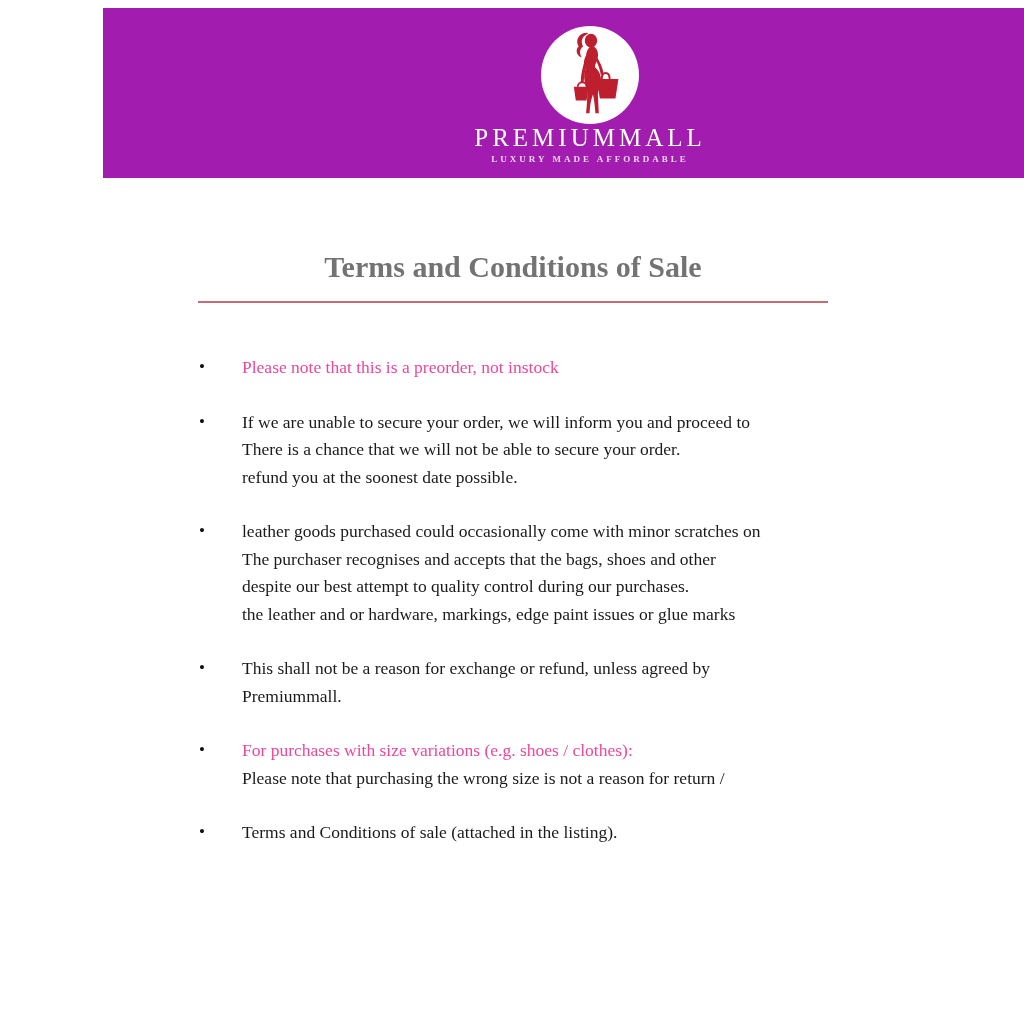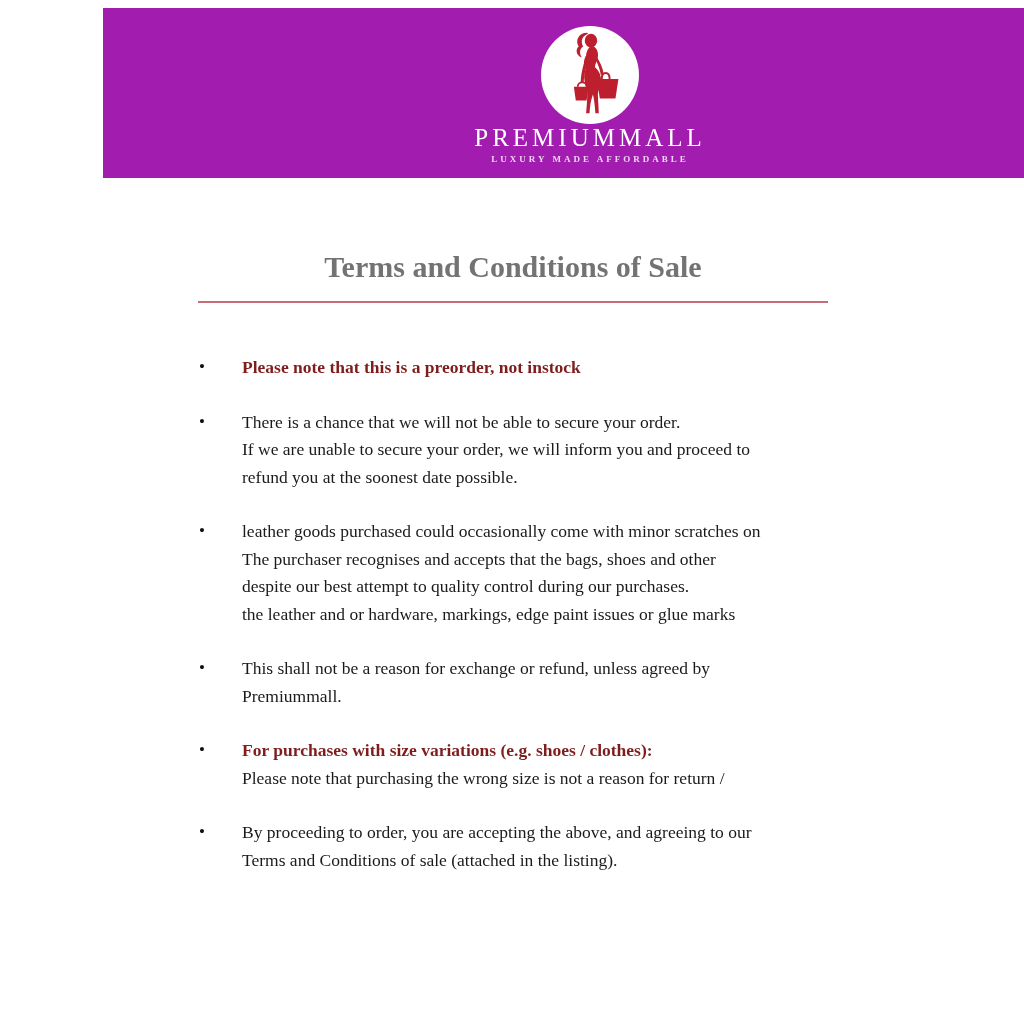--- a/index.html
+++ b/index.html
@@ -42,21 +42,21 @@
     list-style:none;margin:51px 0 0 0;padding:0;
     font-size:17.5px;line-height:27.5px;
   }
   .terms-list li{
     position:relative;padding-left:44px;margin:0 0 27px 0;
   }
   .bullet{
     position:absolute;left:1px;top:-1px;color:#111111;font-size:17px;
   }
   .line{display:block;}
-  .em{color:#7f1d1d;font-weight:700;margin-top:16px;}
+  .em{color:#ec4899;font-weight:400;margin-top:16px;}
 </style>
 </head>
 <body>
 
 <header class="banner">
   <div class="logo-circle">
     <svg viewBox="0 0 100 100" aria-hidden="true">
       <g fill="#be1f2e">
 
         <ellipse cx="51" cy="15" rx="6.3" ry="7"></ellipse>
@@ -100,22 +100,22 @@
 
   <ul class="terms-list">
 
     <li>
       <span class="bullet">•</span>
       <span class="line em">Please note that this is a preorder, not instock</span>
     </li>
 
     <li>
       <span class="bullet">•</span>
+      <span class="line">If we are unable to secure your order, we will inform you and proceed to</span>
       <span class="line">There is a chance that we will not be able to secure your order.</span>
-      <span class="line">If we are unable to secure your order, we will inform you and proceed to</span>
       <span class="line">refund you at the soonest date possible.</span>
     </li>
 
     <li>
       <span class="bullet">•</span>
       <span class="line">leather goods purchased could occasionally come with minor scratches on</span>
       <span class="line">The purchaser recognises and accepts that the bags, shoes and other</span>
       <span class="line">despite our best attempt to quality control during our purchases.</span>
       <span class="line">the leather and or hardware, markings, edge paint issues or glue marks</span>
     </li>
@@ -127,18 +127,17 @@
     </li>
 
     <li>
       <span class="bullet">•</span>
       <span class="line em">For purchases with size variations (e.g. shoes / clothes):</span>
       <span class="line">Please note that purchasing the wrong size is not a reason for return /</span>
     </li>
 
     <li>
       <span class="bullet">•</span>
-      <span class="line">By proceeding to order, you are accepting the above, and agreeing to our</span>
       <span class="line">Terms and Conditions of sale (attached in the listing).</span>
     </li>
 
   </ul>
 </main>
 
 </body></html>

